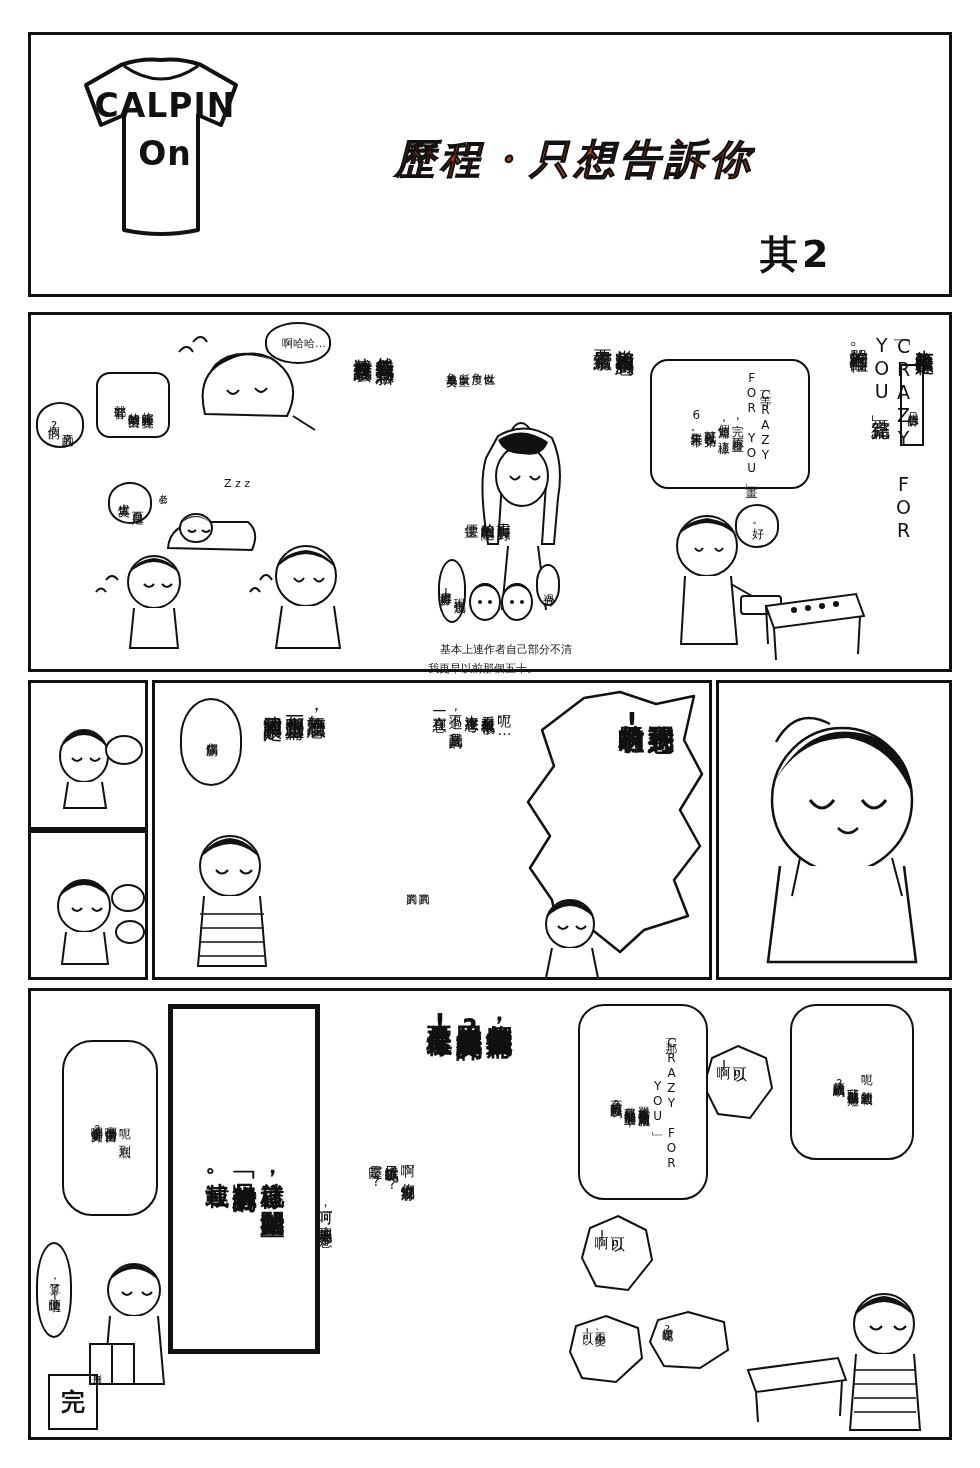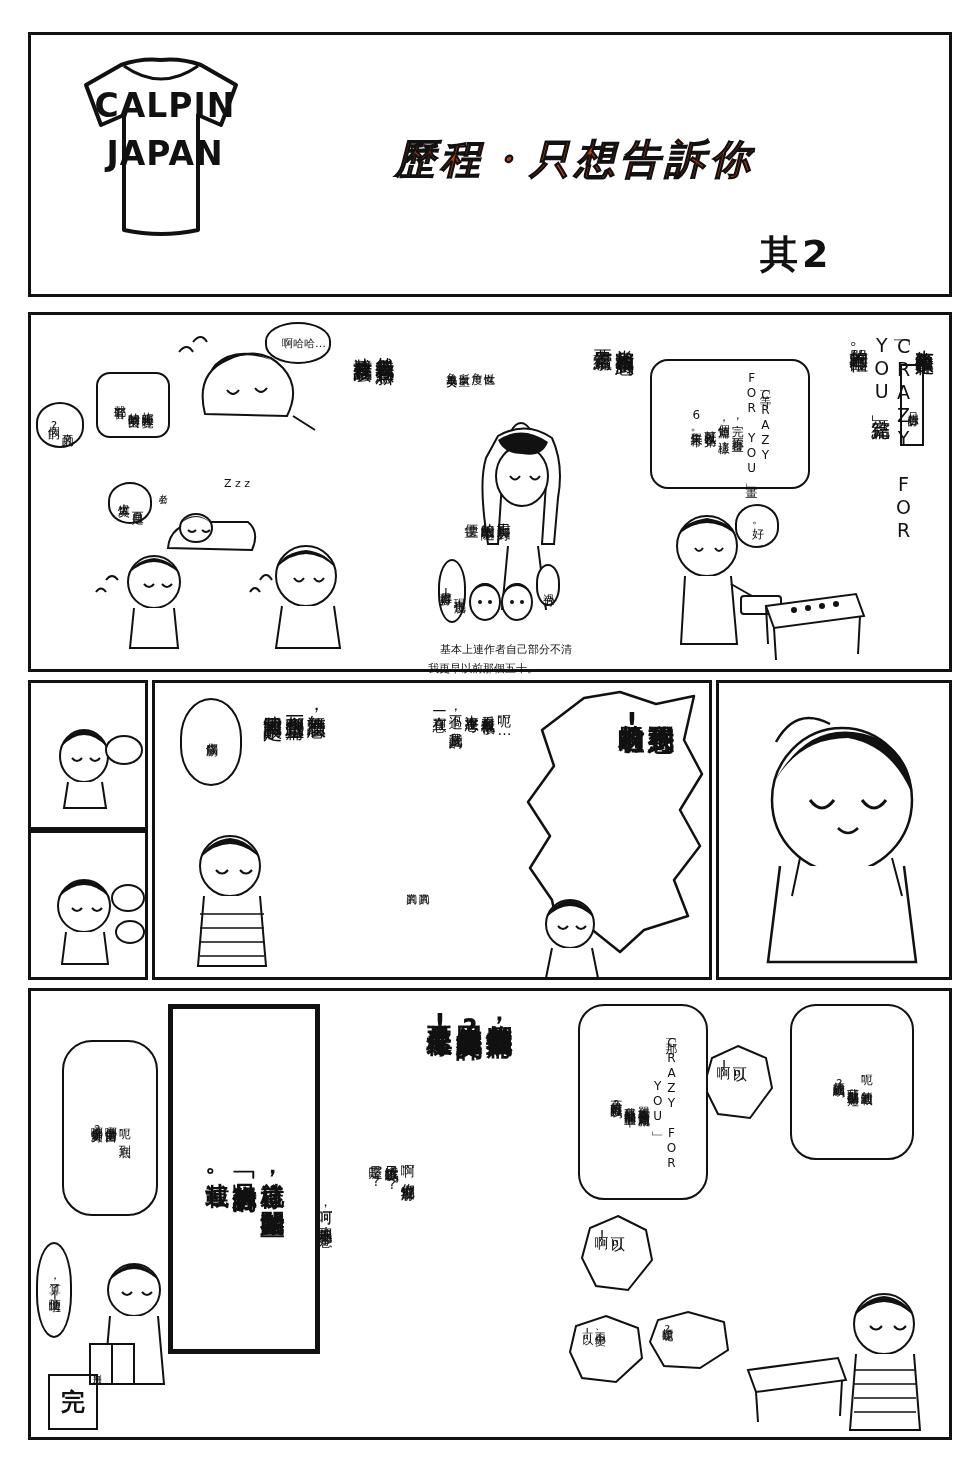--- a/index.html
+++ b/index.html
@@ -118,21 +118,21 @@
 
   <div class="logo-shirt">
     <svg viewBox="0 0 230 230" width="230" height="230">
       <path d="M40 55 L75 35 Q95 28 115 30 Q135 28 155 35 L190 55
                L175 95 L152 85 L152 200 Q115 208 78 200 L78 85 L55 95 Z" fill="#fff" stroke="#111" stroke-width="4" stroke-linejoin="round"></path>
       <path d="M78 36 Q115 62 152 36" fill="none" stroke="#111" stroke-width="3"></path>
     </svg>
   </div>
   <div class="logo-text">
     <div>CALPIN</div>
-    <div>JAPAN</div>
+    <div>On</div>
   </div>
 
   <div class="title-main">歷程・只想告訴你</div>
   <div class="title-sub">其2</div>
 
   <div class="frame" style="left:28px;top:308px;width:924px;height:360px;"></div>
 
   <div class="rect-bubble" style="left:900px;top:360px;width:24px;height:82px;">
     <span class="vtext xsml">只想告訴你</span>
   </div>

